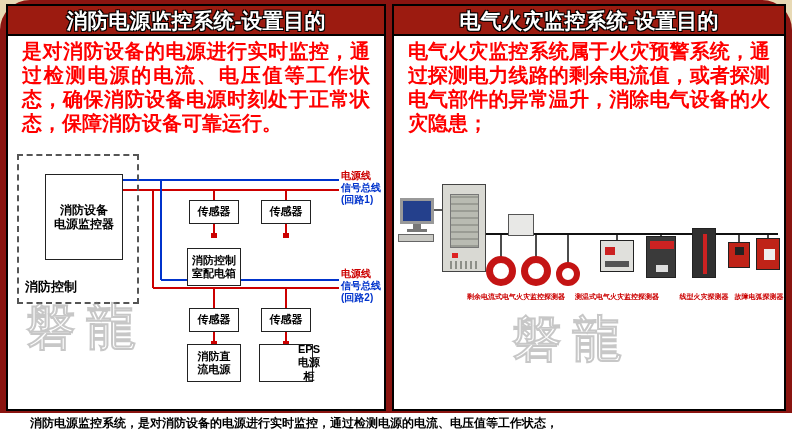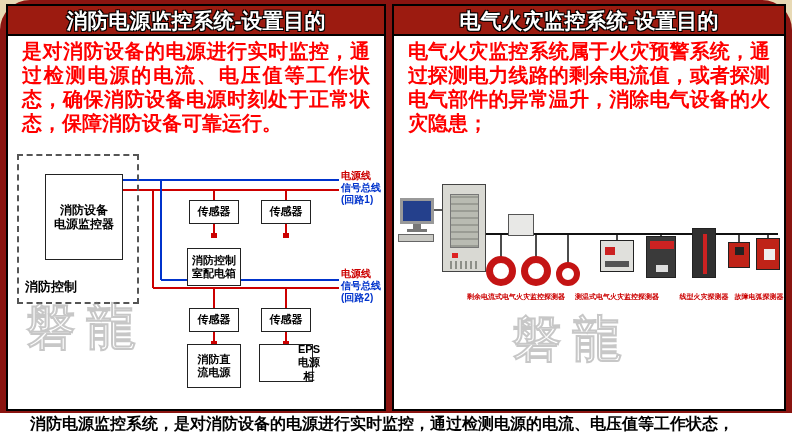--- a/index.html
+++ b/index.html
@@ -31,21 +31,21 @@
     text-align:center; white-space:pre-line; }
   .monitor-box { left:36px; top:28px; width:78px; height:86px; font-size:12px; }
   .room { position:absolute; left:8px; top:8px; width:122px; height:150px; border:2px dashed #555; }
   .room-label { position:absolute; left:6px; bottom:6px; font-size:13px; font-weight:bold; color:#000; }
   .s1a { left:180px; top:54px;  width:50px; height:24px; }
   .s1b { left:252px; top:54px;  width:50px; height:24px; }
   .d1a { left:178px; top:90px;  width:54px; height:38px;margin-top:12px; }
   .d1b { left:250px; top:90px;  width:54px; height:38px; }
   .s2a { left:180px; top:162px; width:50px; height:24px; }
   .s2b { left:252px; top:162px; width:50px; height:24px; }
-  .d2a { left:178px; top:198px; width:54px; height:44px; }
+  .d2a { left:178px; top:198px; width:54px; height:38px; }
   .d2b { left:250px; top:198px; width:54px; height:38px;padding-left:46px; }
   .line-label { position:absolute; left:332px; width:42px; font-size:10px; font-weight:bold;
     white-space:nowrap; line-height:1.1; }
   .ll-red  { color:#cc0000; }
   .ll-blue { color:#0033cc; }
   .t1 { top:24px; }  .t2 { top:36px; }  .t3 { top:48px; }
   .t4 { top:122px; } .t5 { top:134px; } .t6 { top:146px; }
 
   
   .diagram-right { position:absolute; left:2px; top:140px; width:386px; height:164px; }
@@ -91,21 +91,21 @@
   .pl4 { left:336px; width:54px; }
 
   
   .watermark { position:absolute; font-size:50px; font-weight:normal; letter-spacing:10px;
     color:transparent; -webkit-text-stroke:2px rgba(130,130,130,0.45); pointer-events:none; }
   .wm-left  { left:18px;  top:288px; }
   .wm-right { left:118px; top:300px; }
   .wm-blur { position:absolute; left:292px; top:410px; font-size:20px; font-weight:bold;
     letter-spacing:28px; color:rgba(110,110,110,0.55); filter:blur(3px); pointer-events:none; }
   .footer { position:absolute; left:0; top:413px; width:792px; height:21px; background:#fff; }
-  .footer-text { font-size:16px; font-weight:bold; color:#000; line-height:21px;
+  .footer-text { font-size:12px; font-weight:bold; color:#000; line-height:21px;
     padding-left:30px; white-space:nowrap; }
 </style>
 </head>
 <body>
 
 <div class="slide">
 
   <section class="panel panel-left">
     <div class="panel-title">消防电源监控系统-设置目的</div>
     <div class="desc">是对消防设备的电源进行实时监控，通过检测电源的电流、电压值等工作状态，确保消防设备电源时刻处于正常状态，保障消防设备可靠运行。</div>

